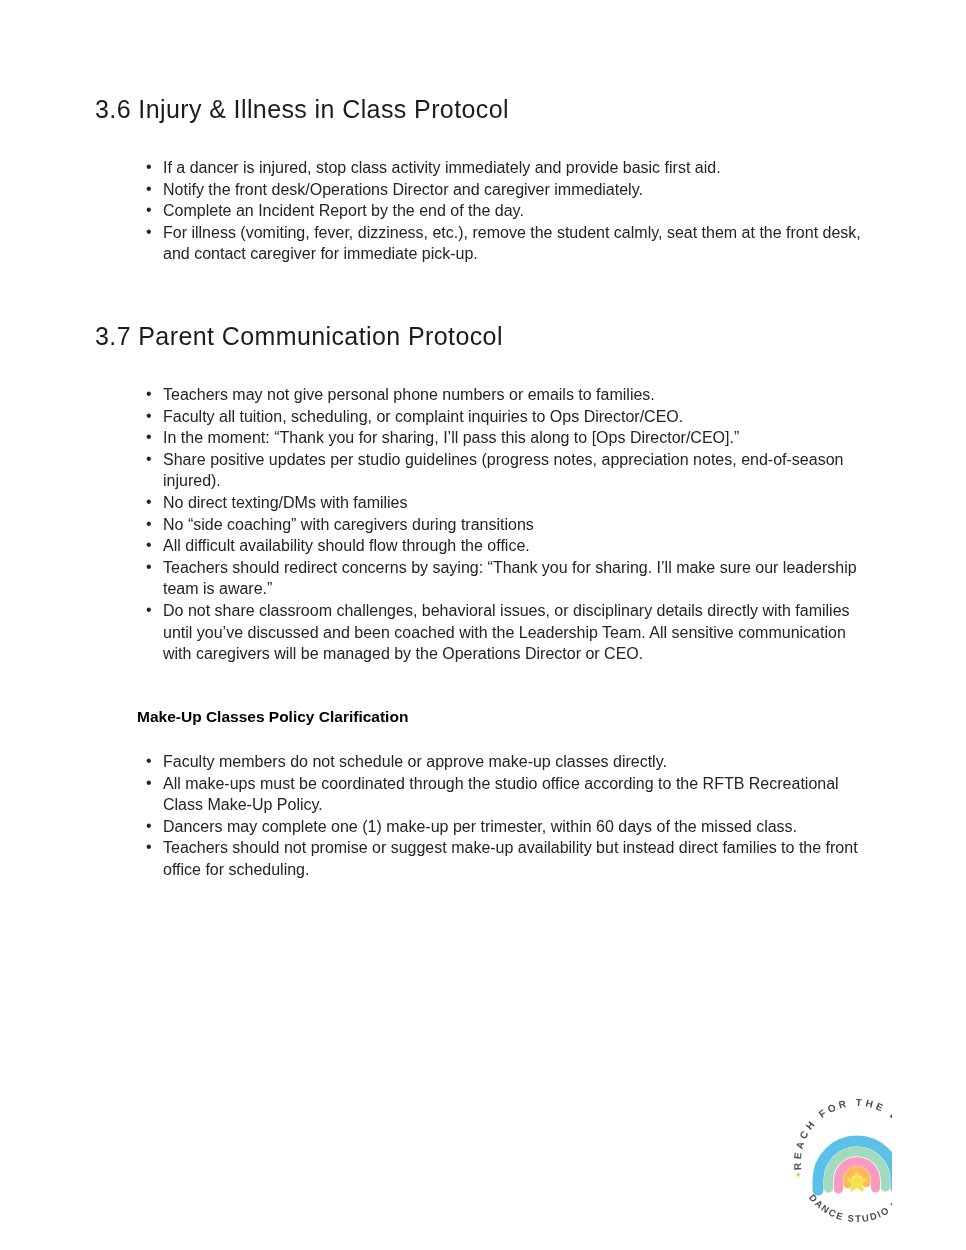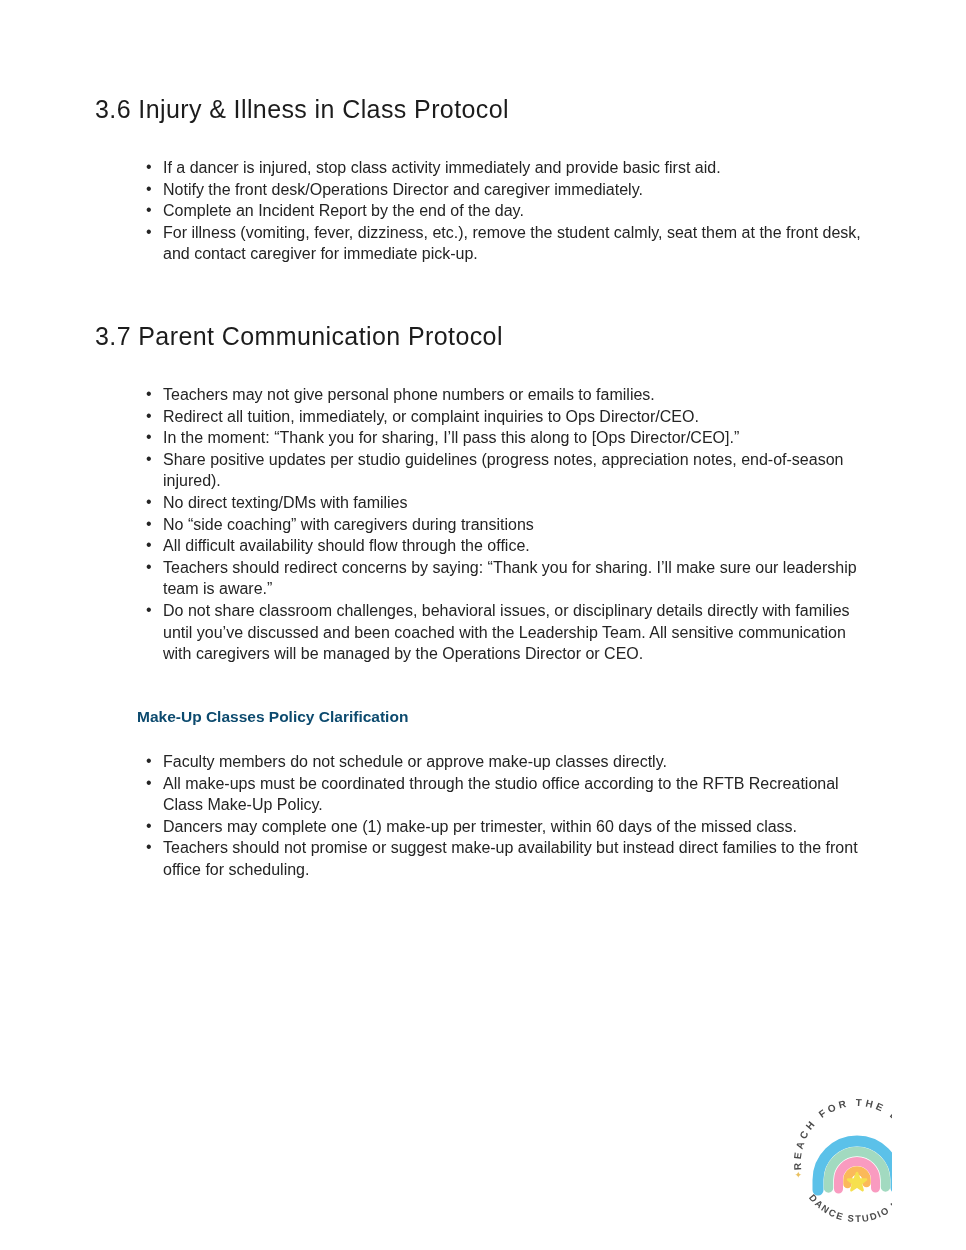--- a/index.html
+++ b/index.html
@@ -47,21 +47,21 @@
   #list-36 { top: 157px; }
   #list-37 { top: 384px; }
   #list-makeup { top: 751px; }
   h2.subhead {
     position: absolute;
     left: 137px;
     top: 708px;
     margin: 0;
     font-size: 15.5px;
     font-weight: 700;
-    color: #0c4a6e;
+    color: #000000;
     white-space: nowrap;
   }
   .logo {
     position: absolute;
     left: 787px;
     top: 1090px;
     width: 140px;
     height: 144px;
   }
   .logo svg { display: block; width: 100%; height: 100%; }
@@ -93,21 +93,21 @@
     <li>If a dancer is injured, stop class activity immediately and provide basic first aid.</li>
     <li>Notify the front desk/Operations Director and caregiver immediately.</li>
     <li>Complete an Incident Report by the end of the day.</li>
     <li>For illness (vomiting, fever, dizziness, etc.), remove the student calmly, seat them at the front desk, and contact caregiver for immediate pick-up.</li>
   </ul>
 
   <h1 class="section-heading" id="heading-37">3.7 Parent Communication Protocol</h1>
 
   <ul class="bullets" id="list-37">
     <li>Teachers may not give personal phone numbers or emails to families.</li>
-    <li>Redirect all tuition, immediately, or complaint inquiries to Ops Director/CEO.</li>
+    <li>Faculty all tuition, scheduling, or complaint inquiries to Ops Director/CEO.</li>
     <li>In the moment: “Thank you for sharing, I’ll pass this along to [Ops Director/CEO].”</li>
     <li>Share positive updates per studio guidelines (progress notes, appreciation notes, end-of-season injured).</li>
     <li>No direct texting/DMs with families</li>
     <li>No “side coaching” with caregivers during transitions</li>
     <li>All difficult availability should flow through the office.</li>
     <li>Teachers should redirect concerns by saying: “Thank you for sharing. I’ll make sure our leadership team is aware.”</li>
     <li>Do not share classroom challenges, behavioral issues, or disciplinary details directly with families until you’ve discussed and been coached with the Leadership Team. All sensitive communication with caregivers will be managed by the Operations Director or CEO.</li>
   </ul>
 
   <h2 class="subhead">Make-Up Classes Policy Clarification</h2>

